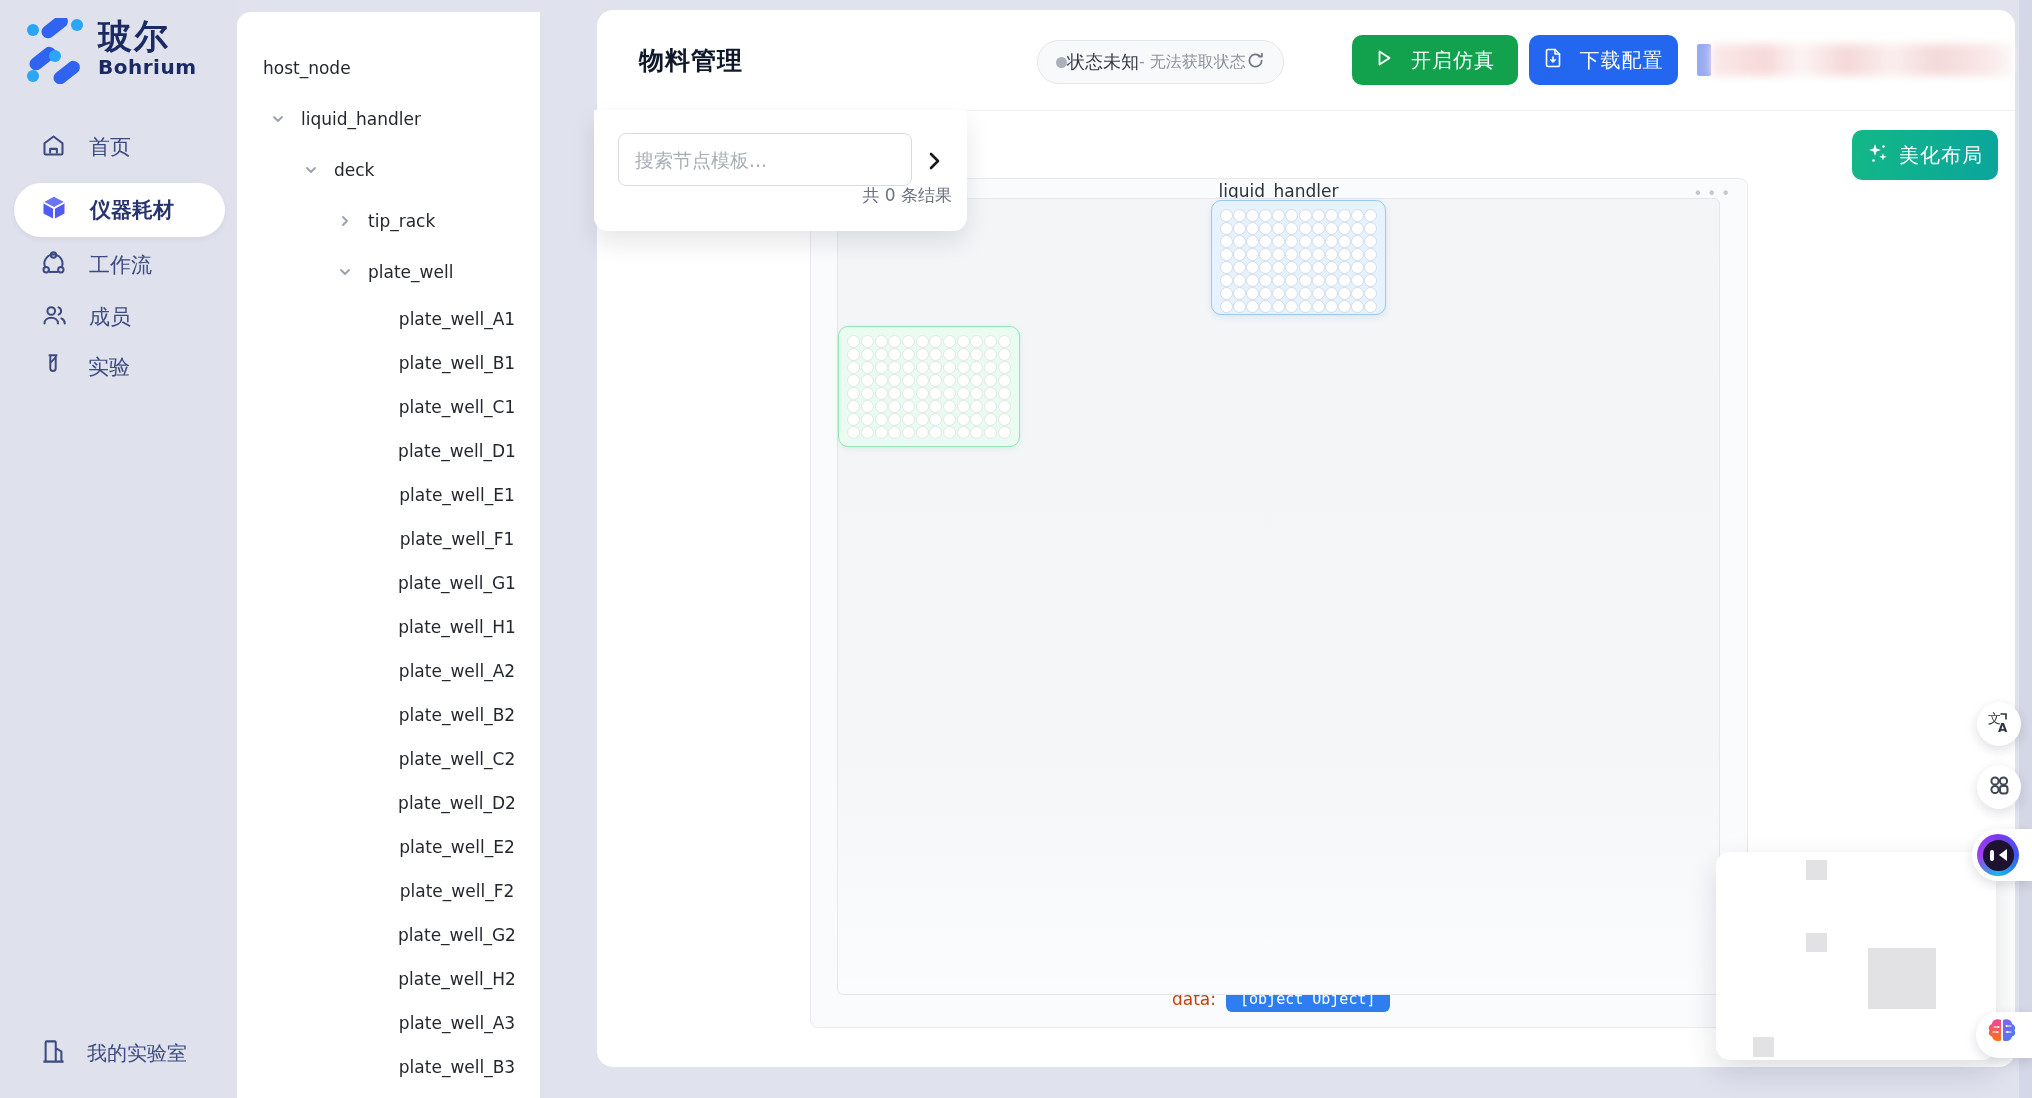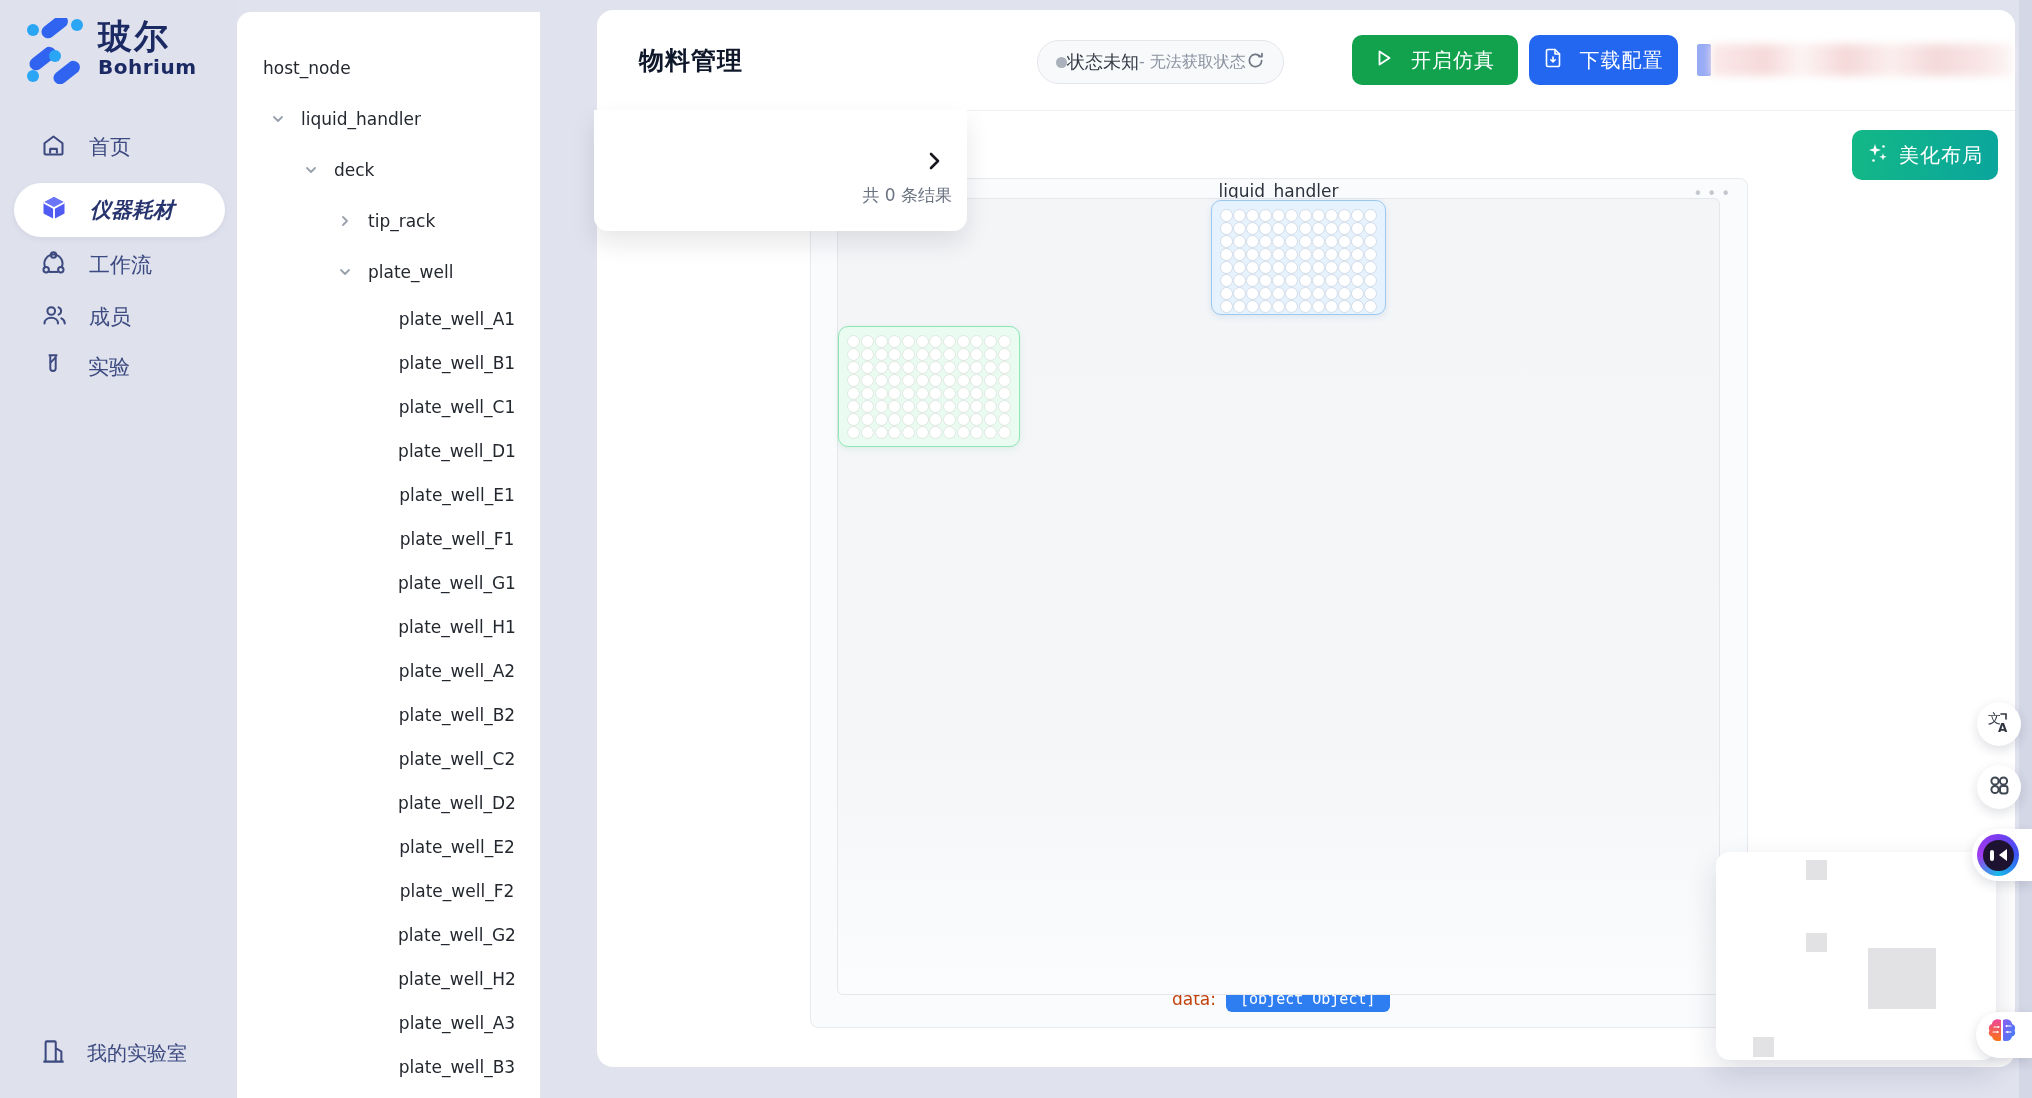--- a/index.html
+++ b/index.html
@@ -8,21 +8,21 @@
   .abs{position:absolute;}
 
   
   .sidebar{left:0;top:0;width:237px;height:1098px;background:#dfe1ed;}
   .logo{left:24px;top:18px;display:flex;align-items:flex-start;gap:12px;}
   .logo-txt .cn{font-size:34px;font-weight:bold;color:#1c2a63;line-height:1.1;letter-spacing:2px;}
   .logo-txt .en{font-size:20px;font-weight:bold;color:#1c2a63;letter-spacing:.5px;}
   .nav-item{left:14px;width:211px;height:50px;display:flex;align-items:center;gap:22px;
             padding-left:26px;box-sizing:border-box;border-radius:27px;cursor:pointer;}
   .nav-item .lbl{font-size:21px;color:#3c4a80;}
-  .nav-item.active{background:#ffffff;height:54px;box-shadow:0 2px 6px rgba(30,40,90,.06);font-style:italic;}
+  .nav-item.active{background:#ffffff;height:54px;box-shadow:0 2px 6px rgba(30,40,90,.06);}
   .nav-item.active .lbl{font-weight:bold;color:#27346e;}
   .nav-footer{left:14px;top:1028px;width:211px;height:50px;display:flex;align-items:center;gap:20px;
               padding-left:26px;box-sizing:border-box;cursor:pointer;}
   .nav-footer .lbl{font-size:20px;color:#3c4a80;}
 
   
   .tree-panel{left:237px;top:12px;width:303px;height:1086px;background:#fff;
               border-radius:14px 0 0 0;overflow:hidden;}
   .tree-inner{padding-top:30px;}
   .tree-row{display:flex;align-items:center;height:51px;cursor:pointer;font-size:17px;color:#23272e;}
@@ -536,20 +536,21 @@
       <svg width="22" height="22" viewBox="0 0 22 22" fill="#fff">
         <path d="M8 2l1.4 4.6L14 8l-4.6 1.4L8 14l-1.4-4.6L2 8l4.6-1.4z"></path>
         <path d="M16 11l.9 2.9 2.9.9-2.9.9-.9 2.9-.9-2.9-2.9-.9 2.9-.9z"></path>
         <circle cx="16.5" cy="4.5" r="1.3"></circle>
           <circle cx="6.5" cy="18.5" r="1.3"></circle>
       </svg></span>
     <span>美化布局</span>
   </div>
 
   <div class="abs search-card">
+    <input class="abs search-input" placeholder="搜索节点模板..." style="">
     <span class="abs search-chev">
       <svg width="14" height="18" viewBox="0 0 14 18" fill="none" stroke="#16181d" stroke-width="2.6" stroke-linecap="round" stroke-linejoin="round">
         <path d="M3 2l7 7-7 7"></path>
       </svg>
       </span>
     <div class="abs search-count">共 0 条结果</div>
   </div>
 
   <div class="abs minimap">
       <div class="mini-sq" style="left: 90px; top: 8px; width: 21px; height: 20px;"></div>

